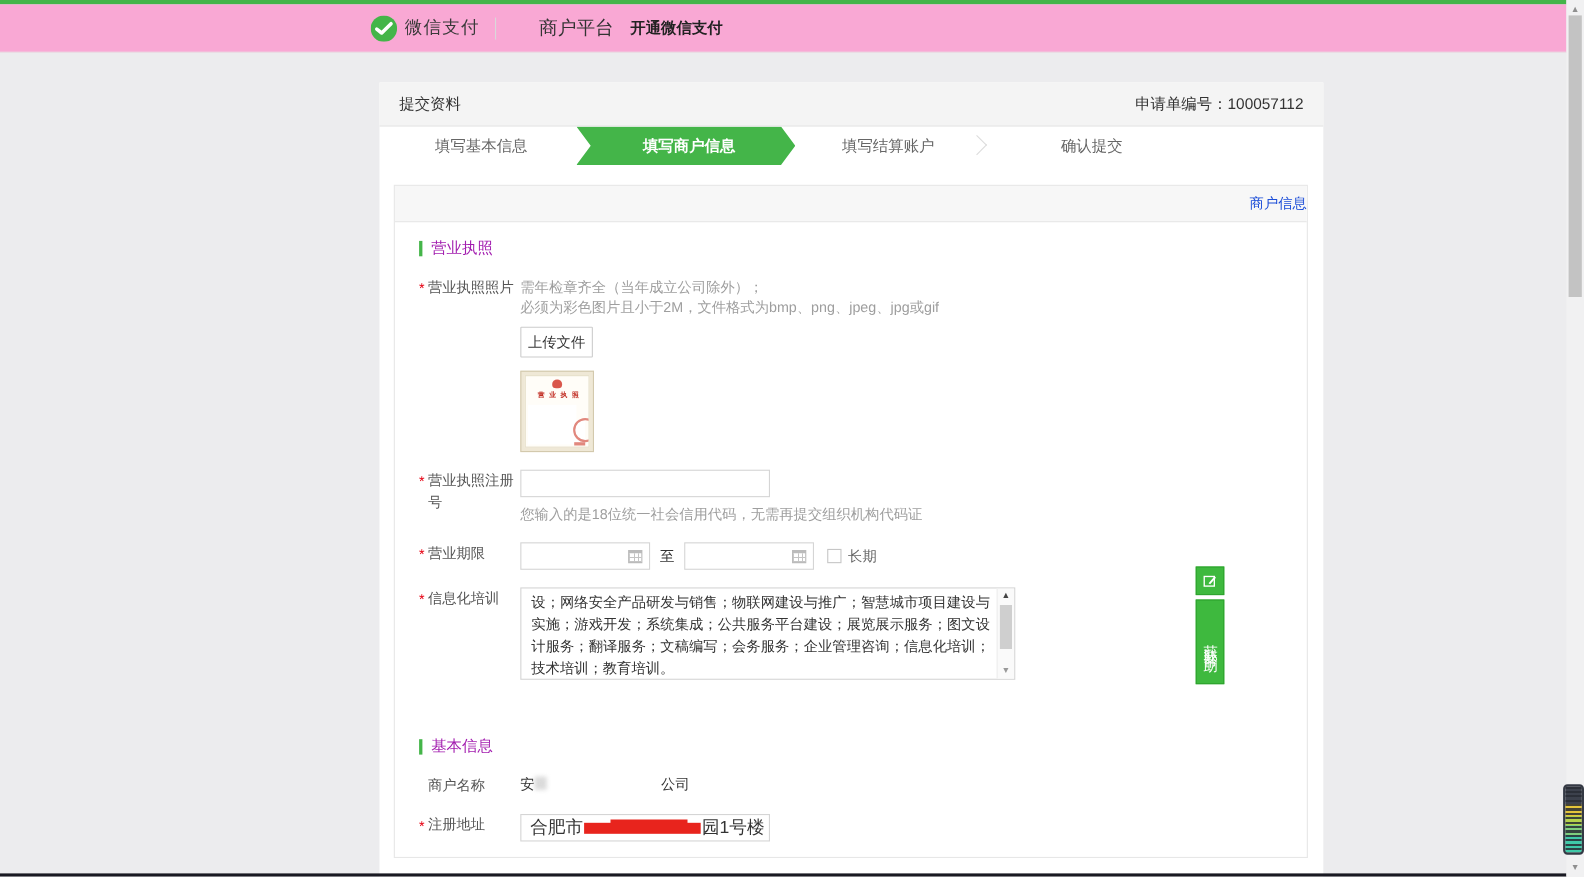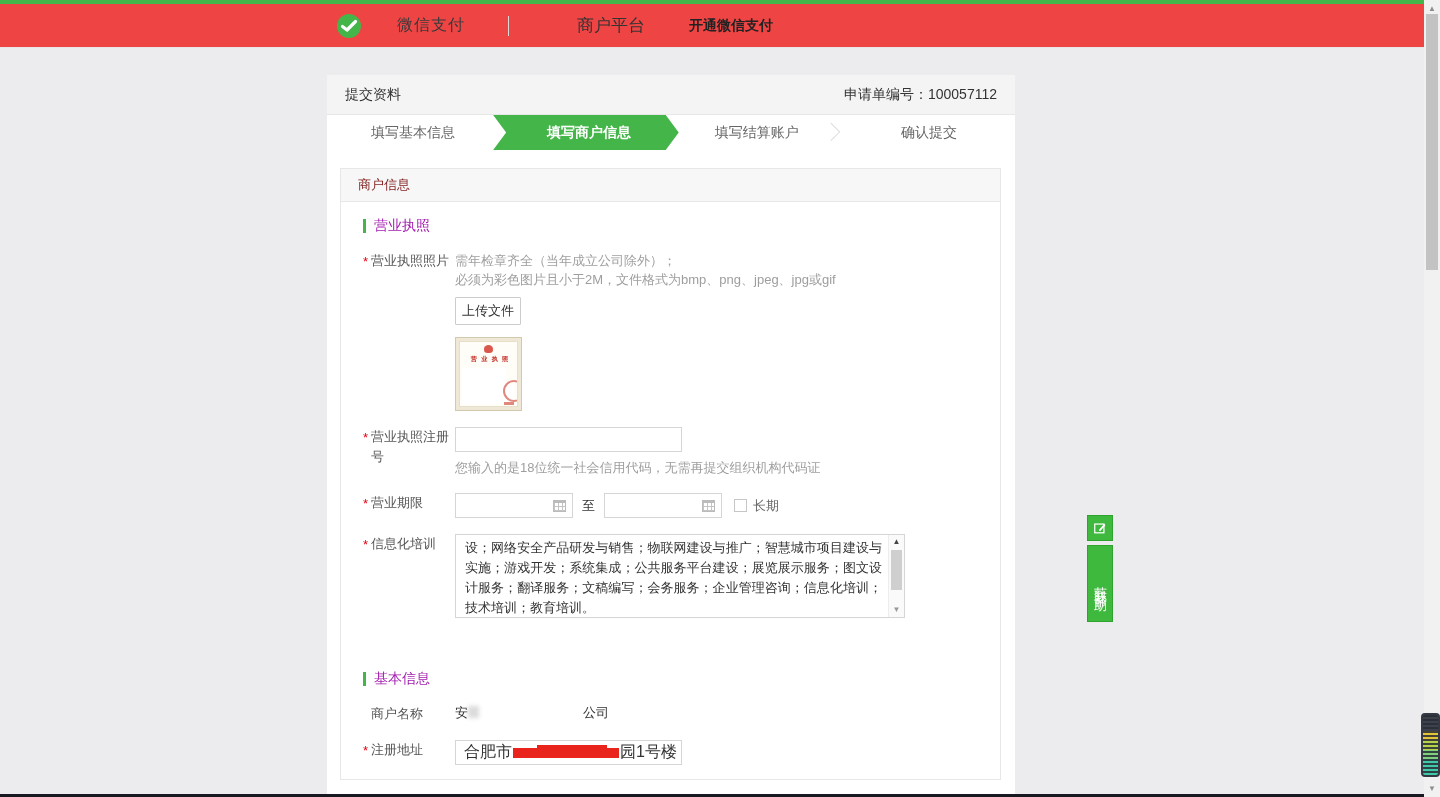--- a/index.html
+++ b/index.html
@@ -4,31 +4,31 @@
 <style>
   * { margin:0; padding:0; box-sizing:border-box; }
   html,body { width:1440px; height:797px; overflow:hidden; }
   body {
     font-family:"Liberation Sans","DejaVu Sans",sans-serif;
     background:#ececee; color:#333; position:relative; font-size:14px;
   }
   
   .topbar { height:4px; background:#44b549; width:1424px; }
   .appheader {
-    height:44px; background:#ef4444; border-bottom:1px solid #e7e7e7;
-    display:flex; align-items:center; padding-left:337px; width:1424px;gap:29px;
+    height:44px; background:#f9a8d4; border-bottom:1px solid #e7e7e7;
+    display:flex; align-items:center; padding-left:337px; width:1424px;
   }
   .logo { width:24px; height:24px; margin-right:7px; }
   .brand { font-size:16px; color:#3a3a3a; letter-spacing:1px; }
   .hdr-divider { width:1px; height:20px; background:#d9d9d9; margin:0 14px; }
   .portal { font-size:17px; color:#333;margin-left:25px; }
   .hdr-sub { font-size:14px; font-weight:bold; color:#222; margin-left:15px; }
 
   
-  .panel { position:absolute; left:327px; top:75px; width:688px; height:722px; background:#fff; }
+  .panel { position:absolute; left:345px; top:75px; width:858px; height:722px; background:#fff; }
   .panel-head {
     height:40px; background:#f4f4f4; border-bottom:1px solid #e6e6e6;
     display:flex; align-items:center; justify-content:space-between; padding:0 18px;
   }
   .panel-title { font-size:14px; color:#333; }
   .app-no { font-size:14px; color:#333; }
 
   
   .steps { display:flex; height:35px; position:relative; }
   .step {
@@ -43,21 +43,21 @@
   .step .sep {
     position:absolute; right:-1px; top:4px; width:13px; height:13px;
     border-top:1px solid #dcdcdc; border-right:1px solid #dcdcdc;
     transform:rotate(45deg) translateY(9px);
   }
 
   
   .box { margin:18px 14px 0 13px; border:1px solid #e7e7e7; height:612px; overflow:hidden; }
   .box-head {
     height:33px; background:#f7f7f7; border-bottom:1px solid #e7e7e7;
-    display:flex; align-items:center; padding-left:17px; font-size:13px; color:#7f1d1d;
+    display:flex; align-items:center; padding-left:17px; font-size:13px; color:#1d4ed8;justify-content:flex-end;
   }
   .box-body { padding:13px 0 0 22px; }
 
   .section-title { display:flex; align-items:center; margin:2px 0 16px 0; }
   .green-bar { width:3px; height:14px; background:#44b549; margin-right:8px; }
   .section-title span { font-size:14px; color:#a21caf; }
 
   .row { display:flex; margin-bottom:16px; }
   .row-label {
     width:92px; flex:0 0 92px; font-size:13px; color:#555; line-height:20px;

